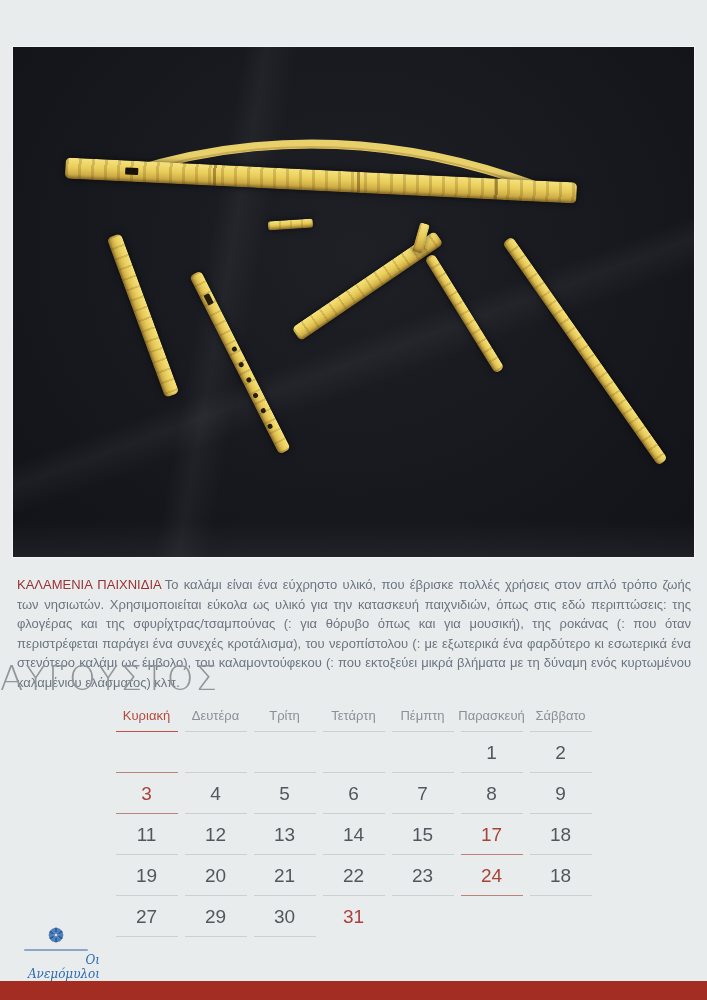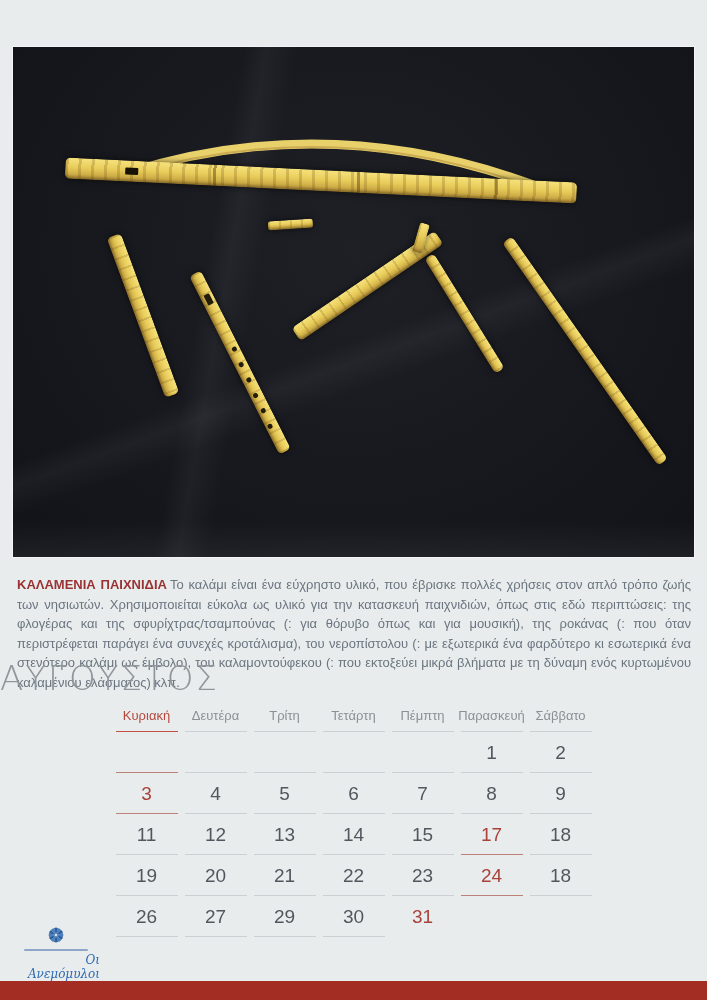--- a/index.html
+++ b/index.html
@@ -34,21 +34,21 @@
   #flute .holes{position:absolute;left:83px;top:3px;width:5px;height:5px;border-radius:50%;background:#241d0b;
     box-shadow:17px 1px 0 #241d0b,34px 1px 0 #241d0b,51px 2px 0 #241d0b,68px 2px 0 #241d0b,85px 3px 0 #241d0b;}
   #ratchet-main{left:268px;top:231px;width:173px;height:16px;transform:rotate(-34.2deg);}
   #ratchet-pin{left:403px;top:176px;width:10px;height:30px;transform:rotate(16deg);border-radius:3px;}
   #ratchet-handle{left:384px;top:261px;width:135px;height:11px;transform:rotate(58.3deg);}
   #right-reed{left:436px;top:298px;width:272px;height:12px;transform:rotate(55deg);}
 
   
   #article{position:absolute;left:17px;top:562px;width:674px;font-size:13px;line-height:19.5px;
     color:#6b7580;text-align:justify;}
-  #article b{color:#9a3233;font-weight:bold;margin-right:3px;}
+  #article b{color:#9a3233;font-weight:normal;margin-right:3px;}
 
   
   #month-title{position:absolute;left:0;top:658px;width:707px;text-align:left;
     font-family:"DejaVu Sans","Liberation Sans",sans-serif;font-weight:200;
     font-size:34px;letter-spacing:2px;color:#90969b;}
 
   
   #cal{position:absolute;left:112px;top:706px;width:483px;display:grid;grid-template-columns:repeat(7,1fr);}
   .hcell{position:relative;height:26px;text-align:center;font-size:13px;color:#8a9095;}
   .hcell span{display:block;line-height:20px;}
@@ -229,24 +229,20 @@
       <div class="dcell">
         <span>23</span>
         <i class="ul"></i>
       </div>
       <div class="dcell sun">
         <span>24</span>
         <i class="ul red2"></i>
       </div>
       <div class="dcell">
         <span>18</span>
-        <i class="ul"></i>
-      </div>
-      <div class="dcell">
-        <span>26</span>
         <i class="ul"></i>
       </div>
       <div class="dcell">
         <span>27</span>
         <i class="ul"></i>
       </div>
       <div class="dcell">
         <span>29</span>
         <i class="ul"></i>
       </div>

